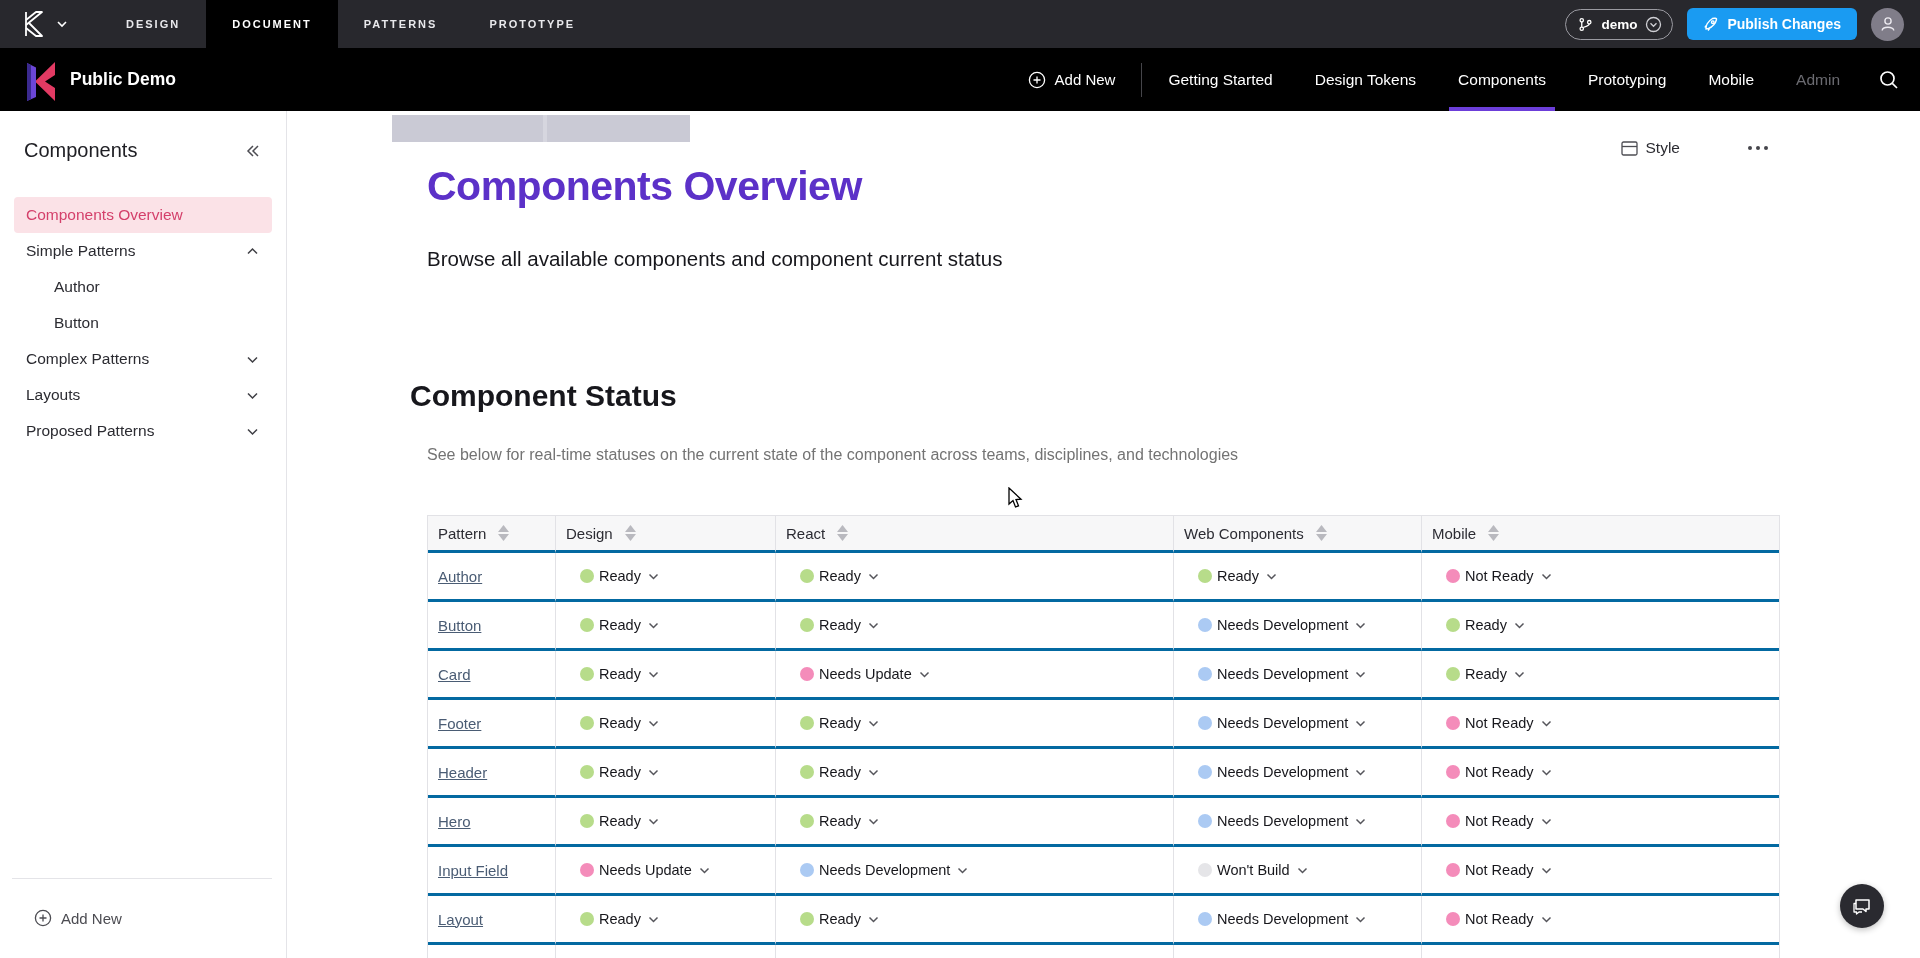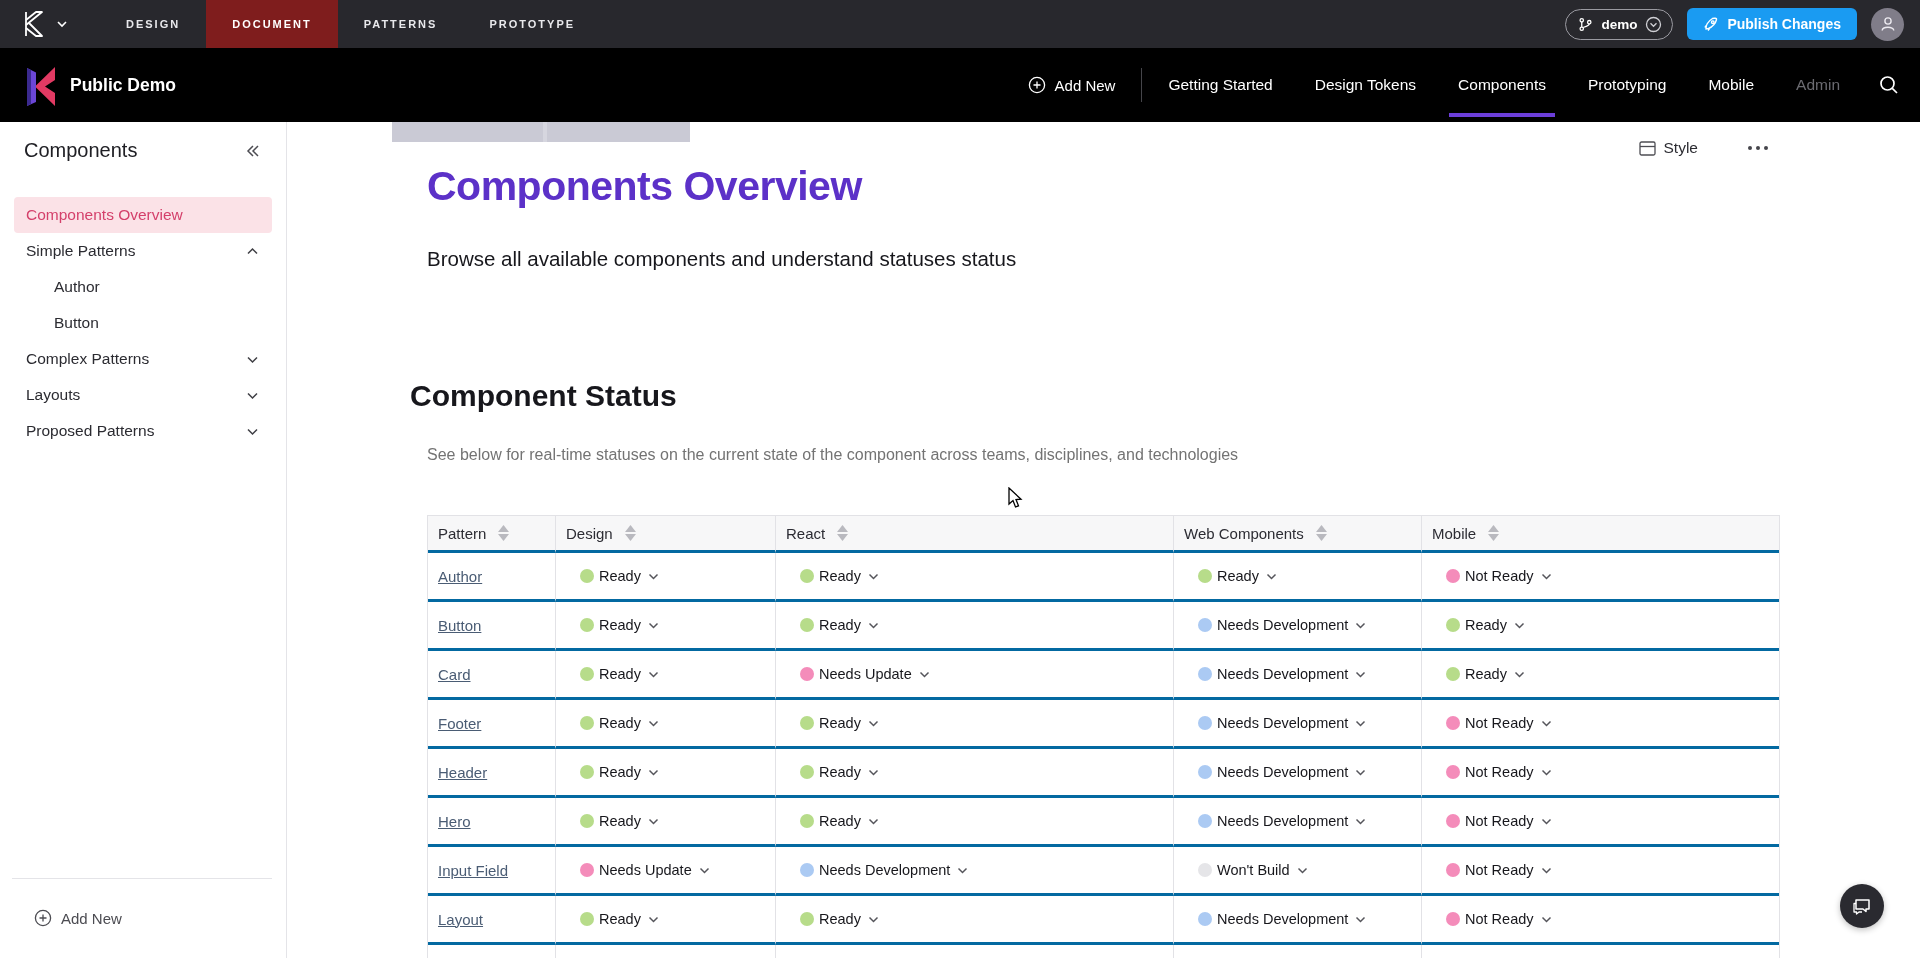--- a/index.html
+++ b/index.html
@@ -6,31 +6,31 @@
   html,body { width:1920px; height:958px; overflow:hidden; background:#fff;
     font-family:"Liberation Sans", sans-serif; position:relative; }
 
   
   .appbar { position:absolute; top:0; left:0; width:1920px; height:48px;
     background:#28282d; display:flex; align-items:center; z-index:30; }
   .appbar-logo { display:flex; align-items:center; gap:8px; padding:0 14px 0 18px; }
   .appbar-tabs { display:flex; height:48px; align-items:stretch; margin-left:18px; }
   .appbar-tab { display:flex; align-items:center; padding:0 26px; color:#e9e9ec;
     font-size:11px; font-weight:700; letter-spacing:2px; cursor:pointer; }
-  .appbar-tab.active { background:#7f1d1d; color:#fff; }
+  .appbar-tab.active { background:#000000; color:#fff; }
   .appbar-right { margin-left:auto; display:flex; align-items:center; gap:14px; padding-right:16px; }
   .branch-pill { display:flex; align-items:center; gap:8px; height:31px; padding:0 10px 0 12px;
     border:1px solid #9a9aa1; border-radius:16px; color:#fff; font-size:13.5px; font-weight:700; cursor:pointer; }
   .publish-btn { display:flex; align-items:center; gap:8px; height:32px; padding:0 16px;
     background:#1a9bf2; border:none; border-radius:6px; color:#fff; font-size:14px; font-weight:700; cursor:pointer; }
   .avatar { width:33px; height:33px; border-radius:50%; background:#807d89;
     display:flex; align-items:center; justify-content:center; cursor:pointer; }
 
   
-  .siteheader { position:absolute; top:48px; left:0; width:1920px; height:74px;
+  .siteheader { position:absolute; top:48px; left:0; width:1920px; height:63px;
     background:#000; display:flex; align-items:center; z-index:29; }
   .site-logo { display:flex; align-items:center; gap:10px; padding-left:18px; }
   .site-name { color:#fff; font-size:17.5px; font-weight:700; }
   .siteheader-right { margin-left:auto; display:flex; align-items:center; gap:0; padding-right:20px; }
   .addnew-hdr { display:flex; align-items:center; gap:9px; color:#fff; font-size:15px; cursor:pointer; }
   .hdr-divider { width:1px; height:34px; background:#45454a; margin:0 26px 0 26px; }
   .site-nav { display:flex; align-items:center; gap:42px; }
   .site-nav-item { position:relative; color:#fff; font-size:15.5px; cursor:pointer;
     height:63px; display:flex; align-items:center;text-align:right; }
   .site-nav-item.active::after { content:""; position:absolute; left:-9px; right:-9px; bottom:0;
@@ -55,21 +55,21 @@
     height:1px; background:#e4e4e8; }
   .side-addnew { position:absolute; top:790px; left:34px; display:flex; align-items:center;
     gap:9px; color:#4c4c52; font-size:15px; cursor:pointer; height:34px; }
 
   
   .main { position:absolute; top:111px; left:287px; width:1633px; height:847px;
     background:#fff; overflow:hidden; }
   .skeleton-bar { position:absolute; top:4px; left:105px; width:298px; height:27px;
     background:#cacad5; }
   .skeleton-seam { position:absolute; left:151px; top:0; width:4px; height:27px; background:#d6d6df; }
-  .style-row { position:absolute; top:28px; right:148px; display:flex; align-items:center; gap:46px; }
+  .style-row { position:absolute; top:28px; right:148px; display:flex; align-items:center; gap:64px; }
   .style-btn { display:flex; align-items:center; gap:8px; font-size:15.5px; color:#2c2c32; cursor:pointer; }
   .dots-btn { display:flex; gap:4px; cursor:pointer; padding:4px; }
   .dots-btn i { width:4px; height:4px; border-radius:50%; background:#45454b; }
   .page-title { position:absolute; top:52px; left:140px; font-size:41px; font-weight:700;
     color:#5c31c8; letter-spacing:-0.5px; }
   .page-subtitle { position:absolute; top:136px; left:140px; font-size:20.5px; color:#17171c; }
   .section-title { position:absolute; top:268px; left:123px; font-size:30px; font-weight:700; color:#17171c; }
   .section-desc { position:absolute; top:335px; left:140px; font-size:16px; color:#737373; }
 
   
@@ -276,21 +276,21 @@
       <span>Style</span>
     </div>
     <div class="dots-btn">
         <i></i>
         <i></i>
         <i></i>
       </div>
   </div>
 
   <h1 class="page-title">Components Overview</h1>
-  <p class="page-subtitle">Browse all available components and understand statuses status</p>
+  <p class="page-subtitle">Browse all available components and component current status</p>
   <h2 class="section-title">Component Status</h2>
   <p class="section-desc">See below for real-time statuses on the current state of the component across teams, disciplines, and technologies</p>
 
   <div class="status-table" id="status-table">
       <div class="t-row t-head">
         <div class="t-cell">
           <span class="th-label">Pattern</span>
           <span class="sort-btn">
             <svg width="11" height="7" viewBox="0 0 11 7">
               <path d="M5.5 0 L11 7 L0 7 Z" fill="#b9b9bf"></path>

